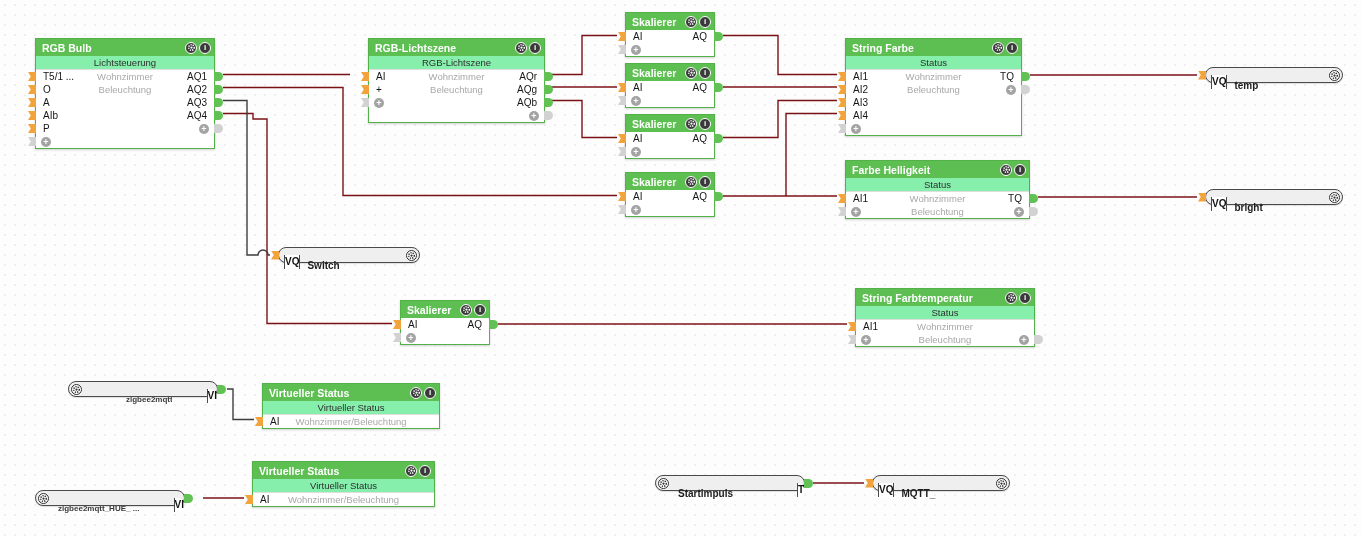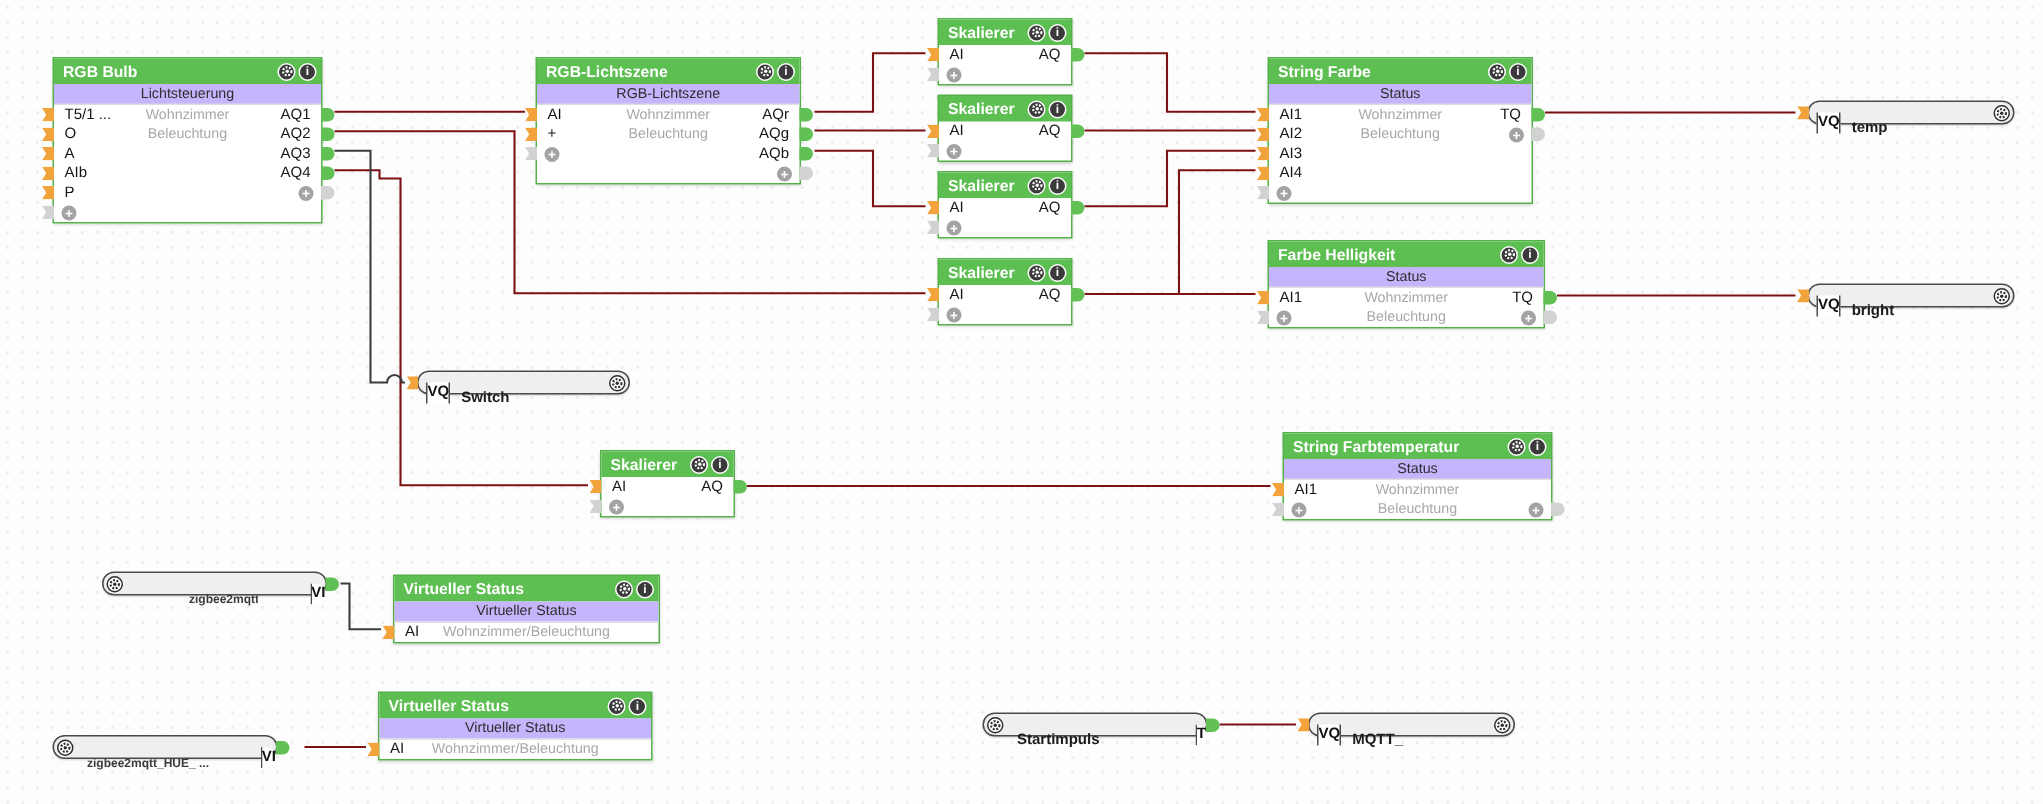--- a/index.html
+++ b/index.html
@@ -15,21 +15,21 @@
   .block{position:absolute;background:#fff;border:1px solid #54b14a;
     box-shadow:0 1px 2px rgba(0,0,0,.18);box-sizing:border-box;}
   .block-header{height:17px;background:#5dbe52;color:#fff;font-weight:bold;
     font-size:10.5px;display:flex;align-items:center;padding:0 3px 0 6px;
     white-space:nowrap;box-sizing:border-box;}
   .hdr-icons{margin-left:auto;display:flex;gap:2px;align-items:center;}
   .icon-circle{width:12px;height:12px;border-radius:50%;background:#3a3a3a;
     border:1px solid #fff;color:#fff;display:flex;align-items:center;
     justify-content:center;font-size:8px;font-weight:bold;font-style:normal;
     box-sizing:border-box;flex:0 0 auto;}
-  .block-subtitle{height:13px;line-height:13px;background:#c4b5fd;
+  .block-subtitle{height:13px;line-height:13px;background:#86efac;
     border-bottom:1px solid #dedede;text-align:center;font-size:9.5px;color:#2e2e2e;}
   .block-row{height:13px;position:relative;font-size:10px;color:#161616;}
   .row-in{position:absolute;left:7px;top:0;line-height:13px;white-space:nowrap;}
   .row-mid{position:absolute;left:0;right:0;top:0;text-align:center;
     line-height:13px;color:#a8a8a8;font-size:9.5px;white-space:nowrap;}
   .row-out{position:absolute;right:7px;top:0;line-height:13px;white-space:nowrap;}
   .plus-circle{position:absolute;top:1.5px;width:10px;height:10px;border-radius:50%;
     background:#a3a3a3;color:#fff;font-size:9px;line-height:10px;font-weight:bold;
     text-align:center;}
   .plus-left{left:5px;} .plus-right{right:5px;}
@@ -128,21 +128,21 @@
           <span class="tab tab-in tab-orange"></span>
           <span class="tab tab-out tab-gray"></span>
           <span class="row-in">P</span>
           <span class="plus-circle plus-right">+</span>
         </div>
         <div class="block-row">
           <span class="tab tab-in tab-gray"></span>
           <span class="plus-circle plus-left">+</span>
         </div>
       </div>
-      <div class="block" style="left: 357px; top: 38px; width: 177px;">
+      <div class="block" style="left: 368px; top: 38px; width: 177px;">
         <div class="block-header">
           <span>RGB-Lichtszene</span>
           <span class="hdr-icons">
             <span class="icon-circle">
               <svg width="9" height="9" viewBox="0 0 12 12" xmlns="http://www.w3.org/2000/svg">
                 <circle cx="6" cy="6" r="3.7" fill="none" stroke="#ffffff" stroke-width="1.9" stroke-dasharray="1.7 1.4"></circle>
                 <circle cx="6" cy="6" r="1.5" fill="#ffffff"></circle>
               </svg>
             </span>
             <span class="icon-circle">i</span>

